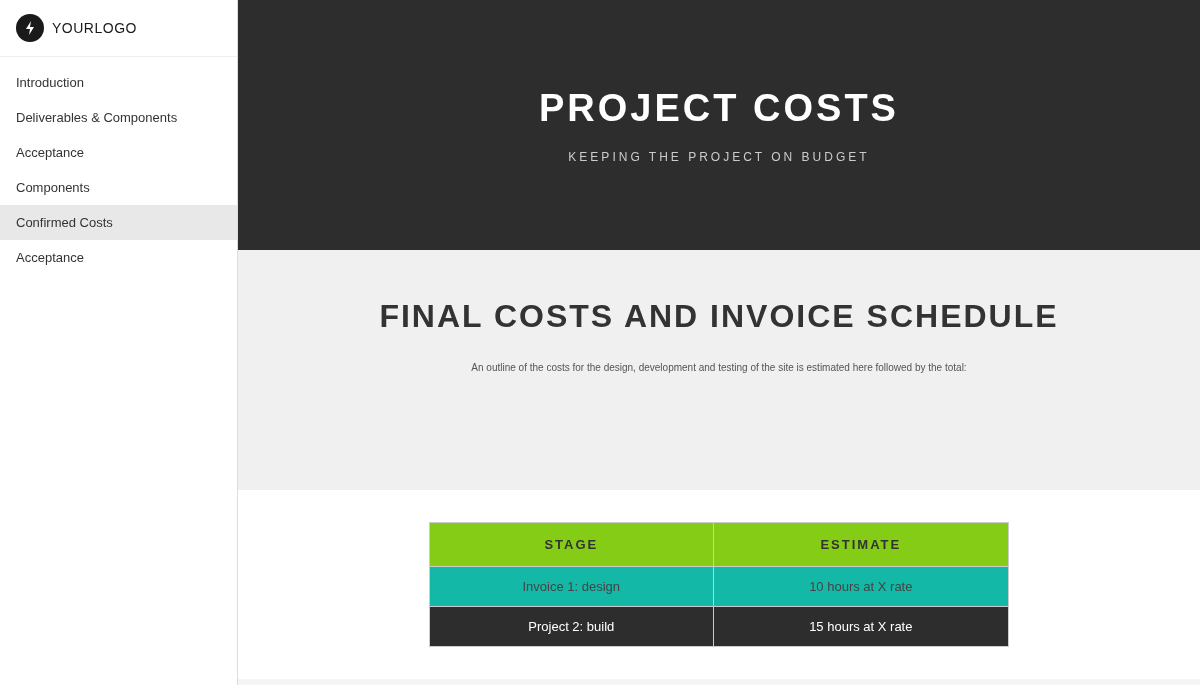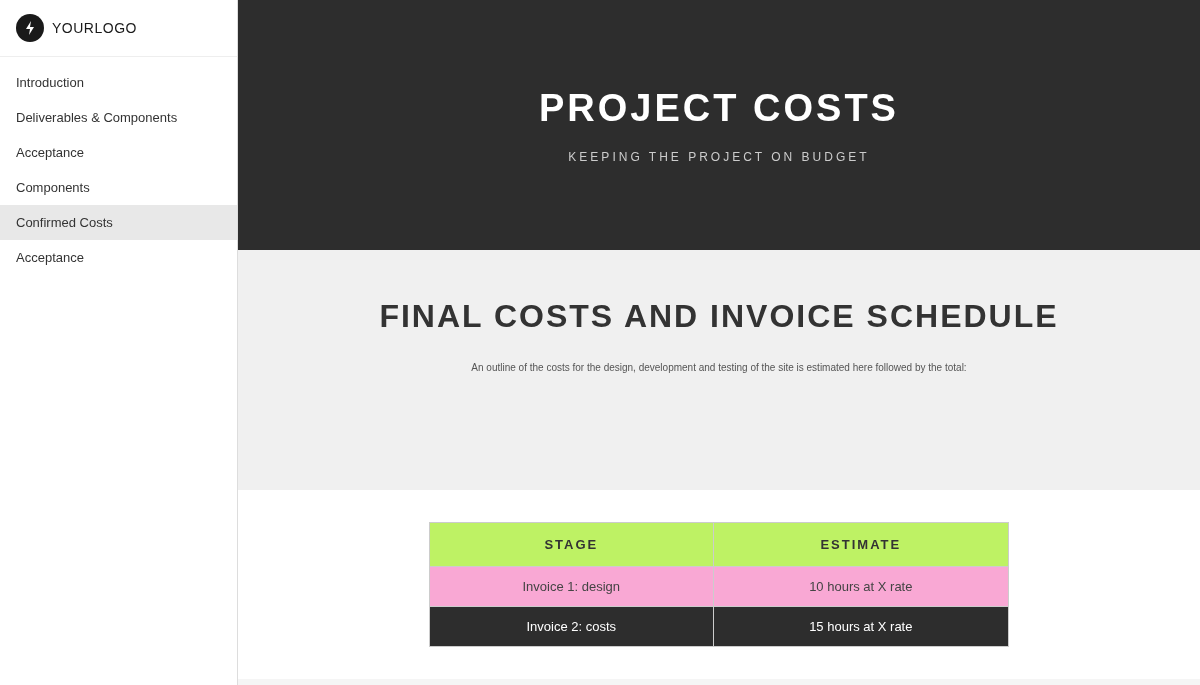--- a/index.html
+++ b/index.html
@@ -153,37 +153,37 @@
       align-items: center;
     }
 
     .cost-table {
       border-collapse: collapse;
       width: 580px;
       font-size: 13px;
     }
 
     .cost-table th {
-      background: #bef264;
+      background: #84cc16;
       border: 1px solid #ccc;
       padding: 14px 20px;
       text-align: center;
       font-size: 13px;
       letter-spacing: 2px;
       font-weight: bold;
       color: #333;
       text-transform: uppercase;
     }
 
     .cost-table td {
       border: 1px solid #ccc;
       padding: 12px 20px;
       text-align: center;
       color: #444;
-      background: #f9a8d4;
+      background: #14b8a6;
     }
 
     .cost-table tr.highlighted td {
       background: #2d2d2d;
       color: #fff;
     }
   </style>
 </head>
 <body>
 
@@ -228,20 +228,20 @@
           <th>STAGE</th>
           <th>ESTIMATE</th>
         </tr>
       </thead>
       <tbody id="table-body">
       <tr>
             <td>Invoice 1: design</td>
             <td>10 hours at X rate</td>
           </tr>
           <tr class="highlighted">
-            <td>Invoice 2: costs</td>
+            <td>Project 2: build</td>
             <td>15 hours at X rate</td>
           </tr>
         </tbody>
     </table>
   </div>
 
 </div>
 
 </body></html>

